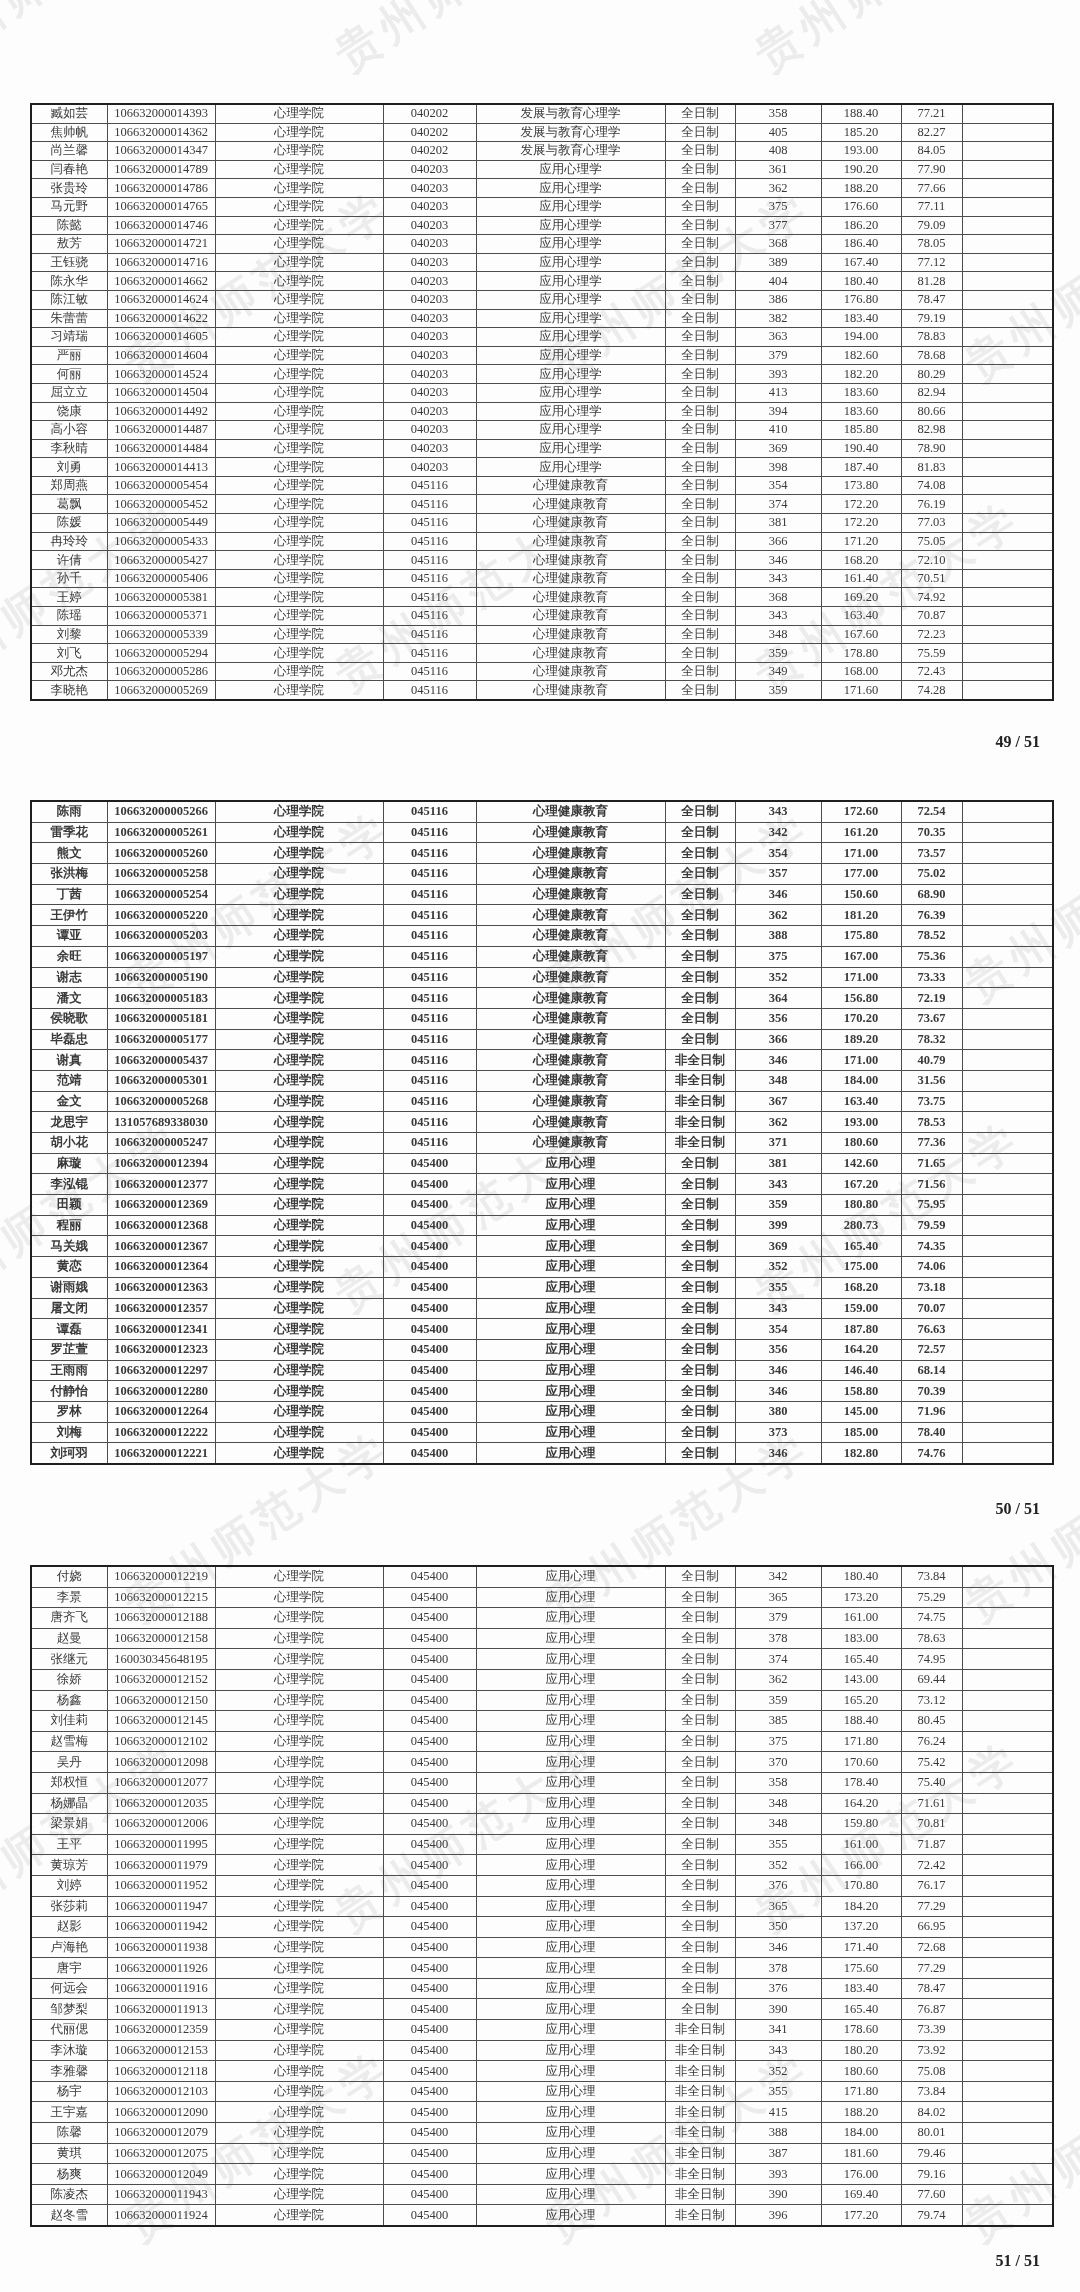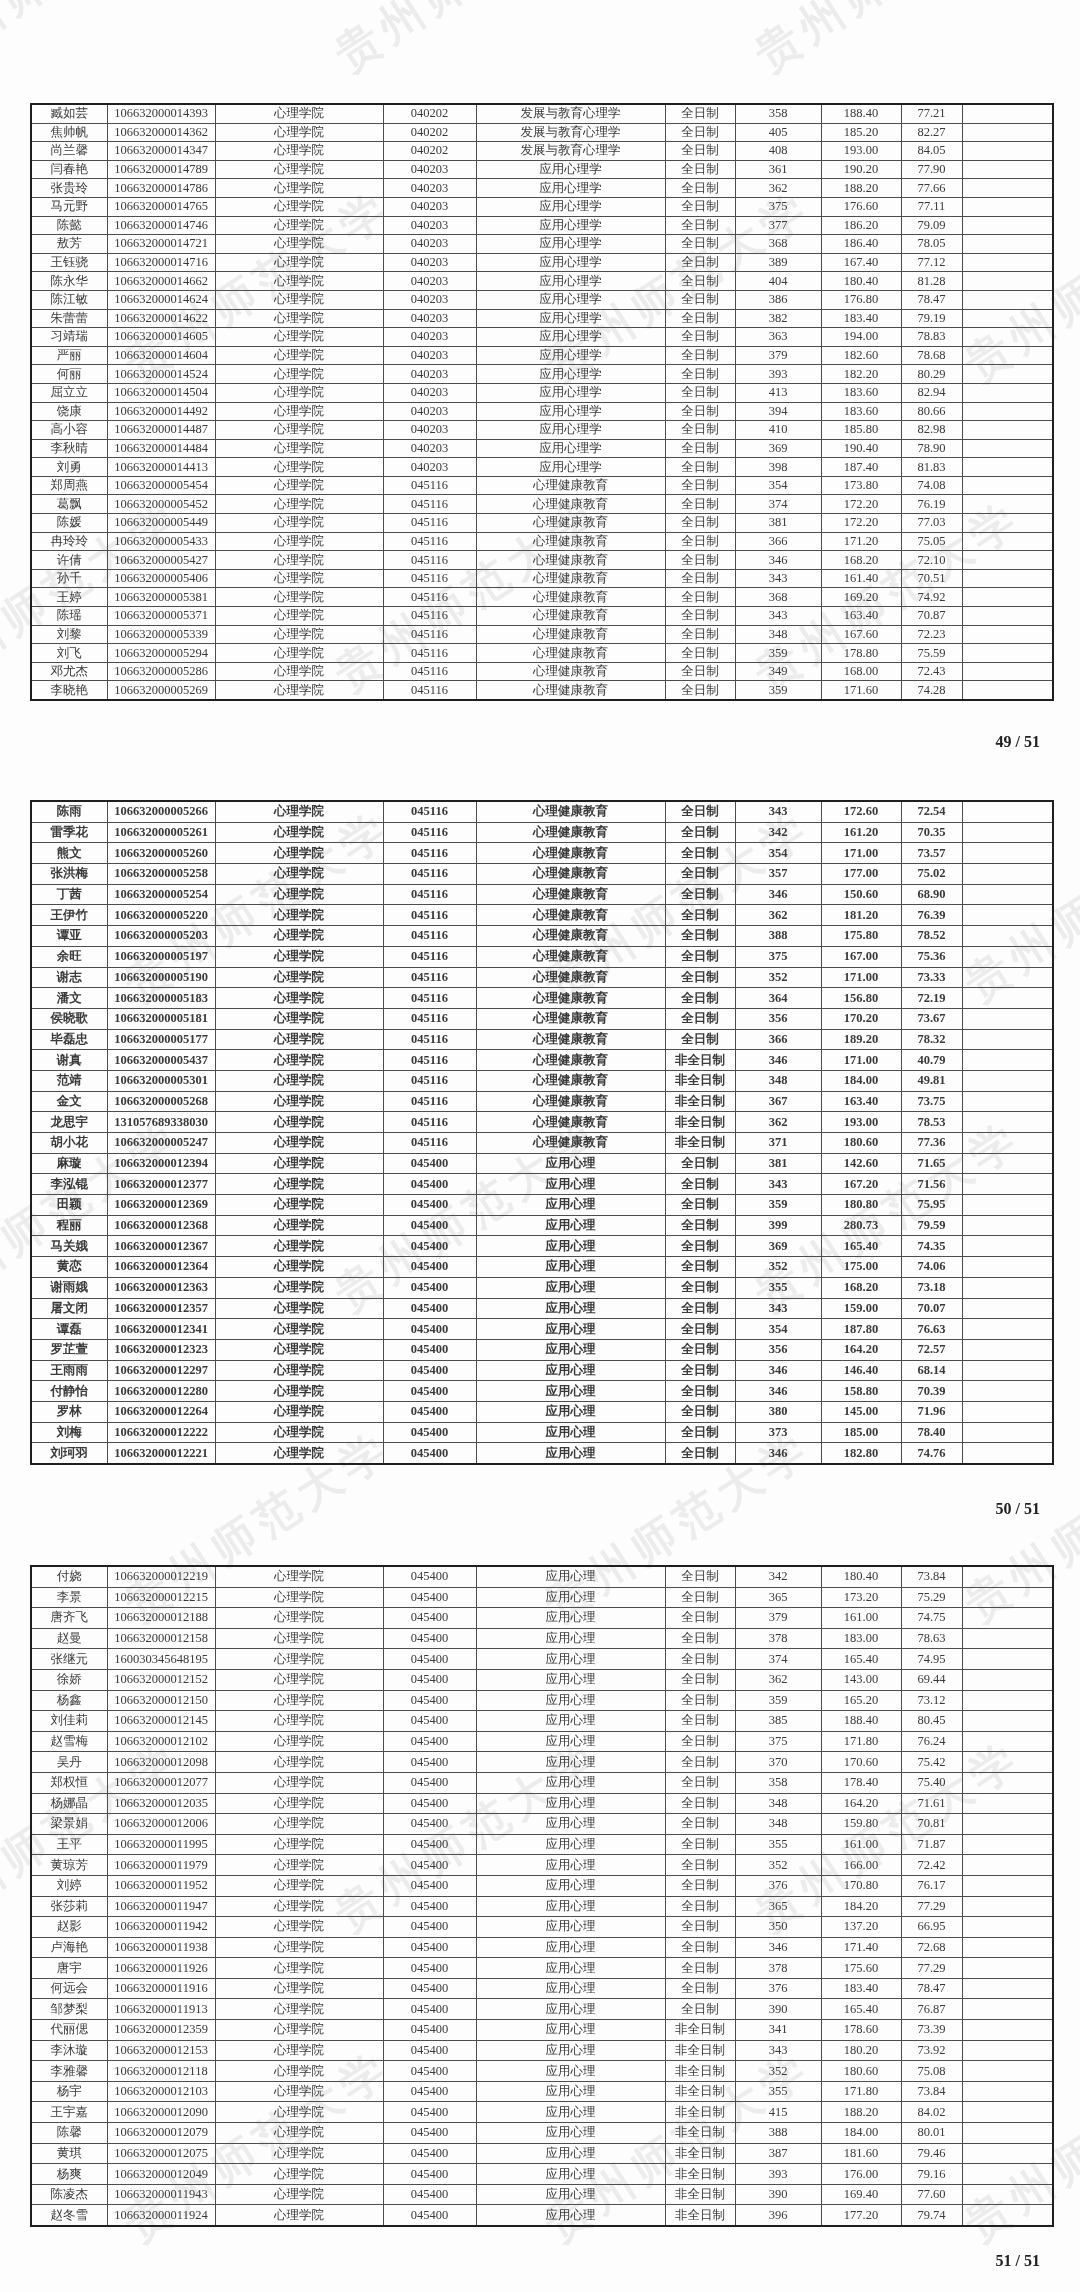--- a/index.html
+++ b/index.html
@@ -647,21 +647,21 @@
         </tr>
         <tr>
           <td>范靖</td>
           <td>106632000005301</td>
           <td>心理学院</td>
           <td>045116</td>
           <td>心理健康教育</td>
           <td>非全日制</td>
           <td>348</td>
           <td>184.00</td>
-          <td>49.81</td>
+          <td>31.56</td>
           <td></td>
         </tr>
         <tr>
           <td>金文</td>
           <td>106632000005268</td>
           <td>心理学院</td>
           <td>045116</td>
           <td>心理健康教育</td>
           <td>非全日制</td>
           <td>367</td>

